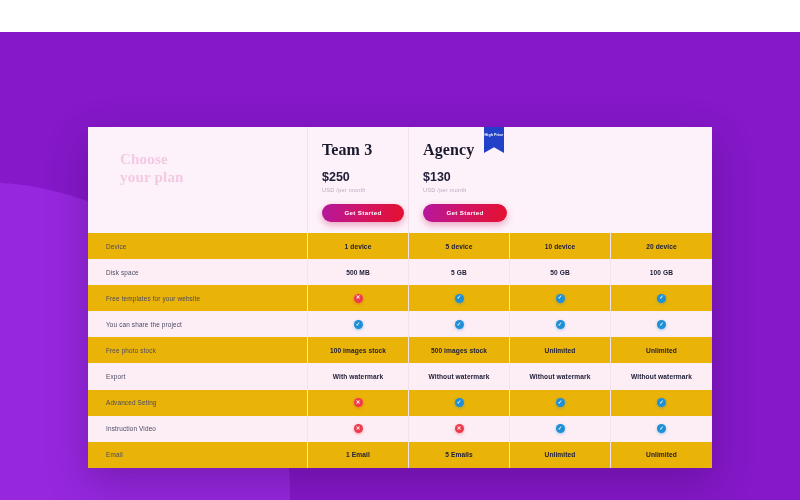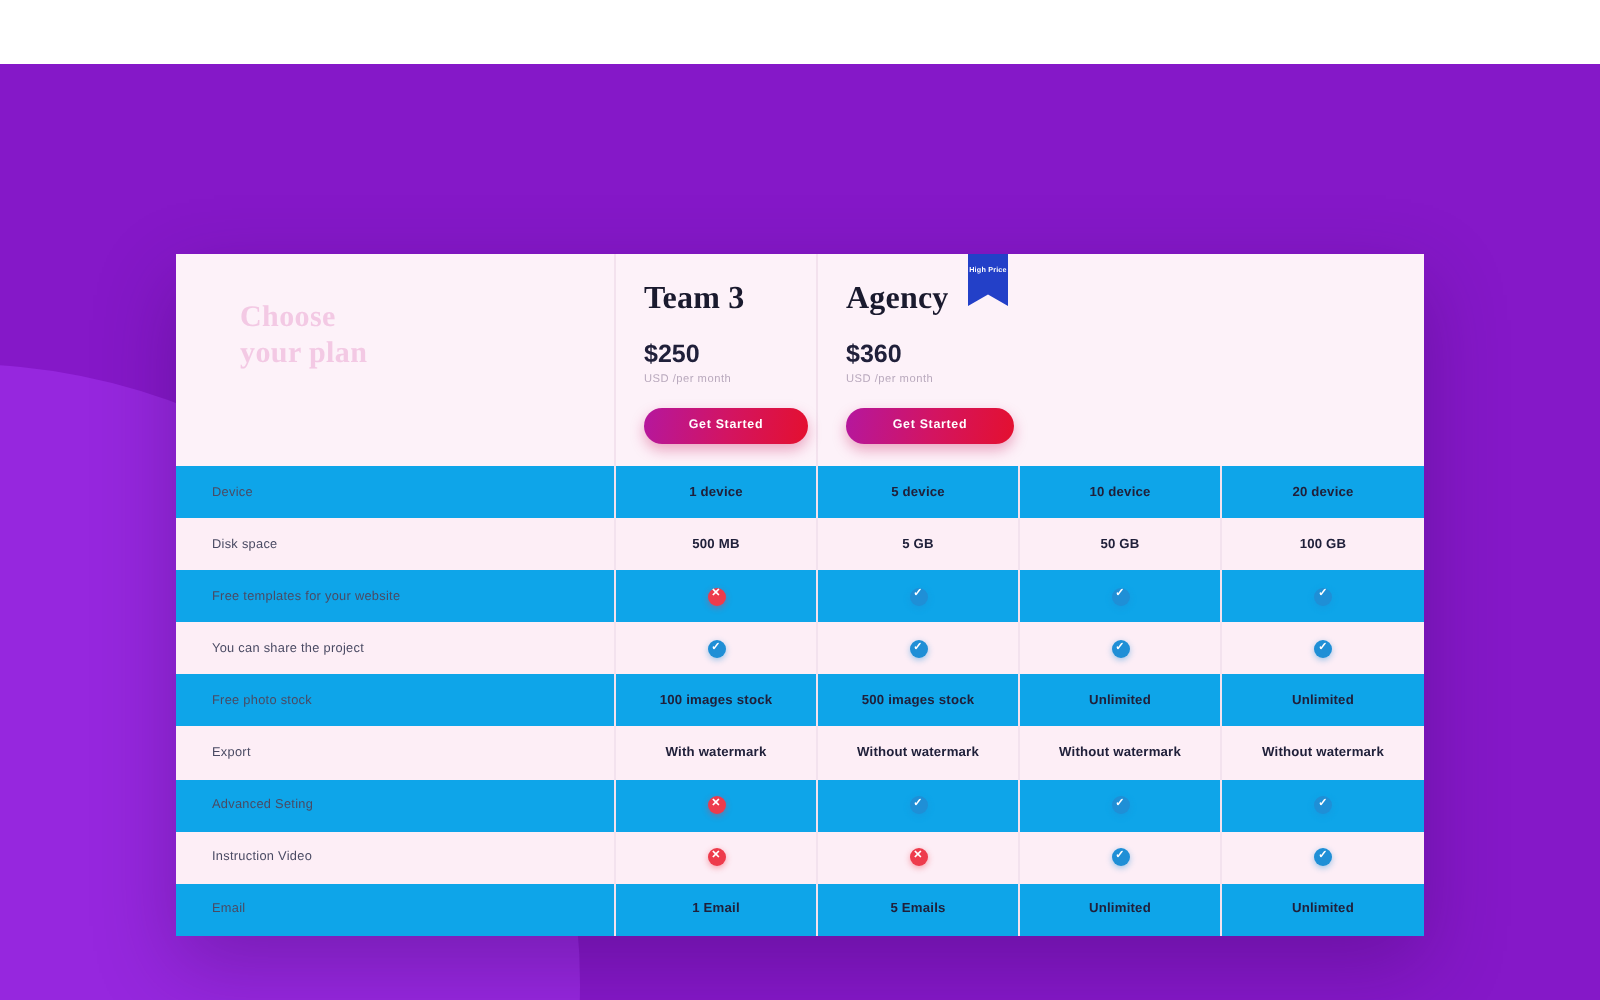--- a/index.html
+++ b/index.html
@@ -37,21 +37,21 @@
     border-radius: 50%;
     background: #a12ff0;
     opacity: .55;
   }
 
   
   .card {
     position: absolute;
     left: 88px; top: 127px;
     width: 624px; height: 341px;
-    background: #0ea5e9;
+    background: #eab308;
     box-shadow: 0 14px 38px rgba(40,0,70,.28);
     overflow: hidden;
     display: flex;
     flex-direction: column;
   }
 
   
   .card-head {
     display: flex;
     height: 106px;
@@ -205,21 +205,21 @@
       <div class="head-cell col-plan">
         <div class="plan-name">Team 3</div>
         <div class="plan-price">$250</div>
         <div class="plan-unit">USD /per month</div>
         <button class="cta">Get Started</button>
       </div>
 
       <div class="head-cell col-plan wide">
         <div class="ribbon blue-dark">High Price</div>
         <div class="plan-name">Agency</div>
-        <div class="plan-price">$360</div>
+        <div class="plan-price">$130</div>
         <div class="plan-unit">USD /per month</div>
         <button class="cta">Get Started</button>
       </div>
     </div>
 
     <div class="rows" id="feature-rows">
         <div class="frow">
           <div class="fcell label">Device</div>
           <div class="fcell val">1 device</div>
           <div class="fcell val">5 device</div>

